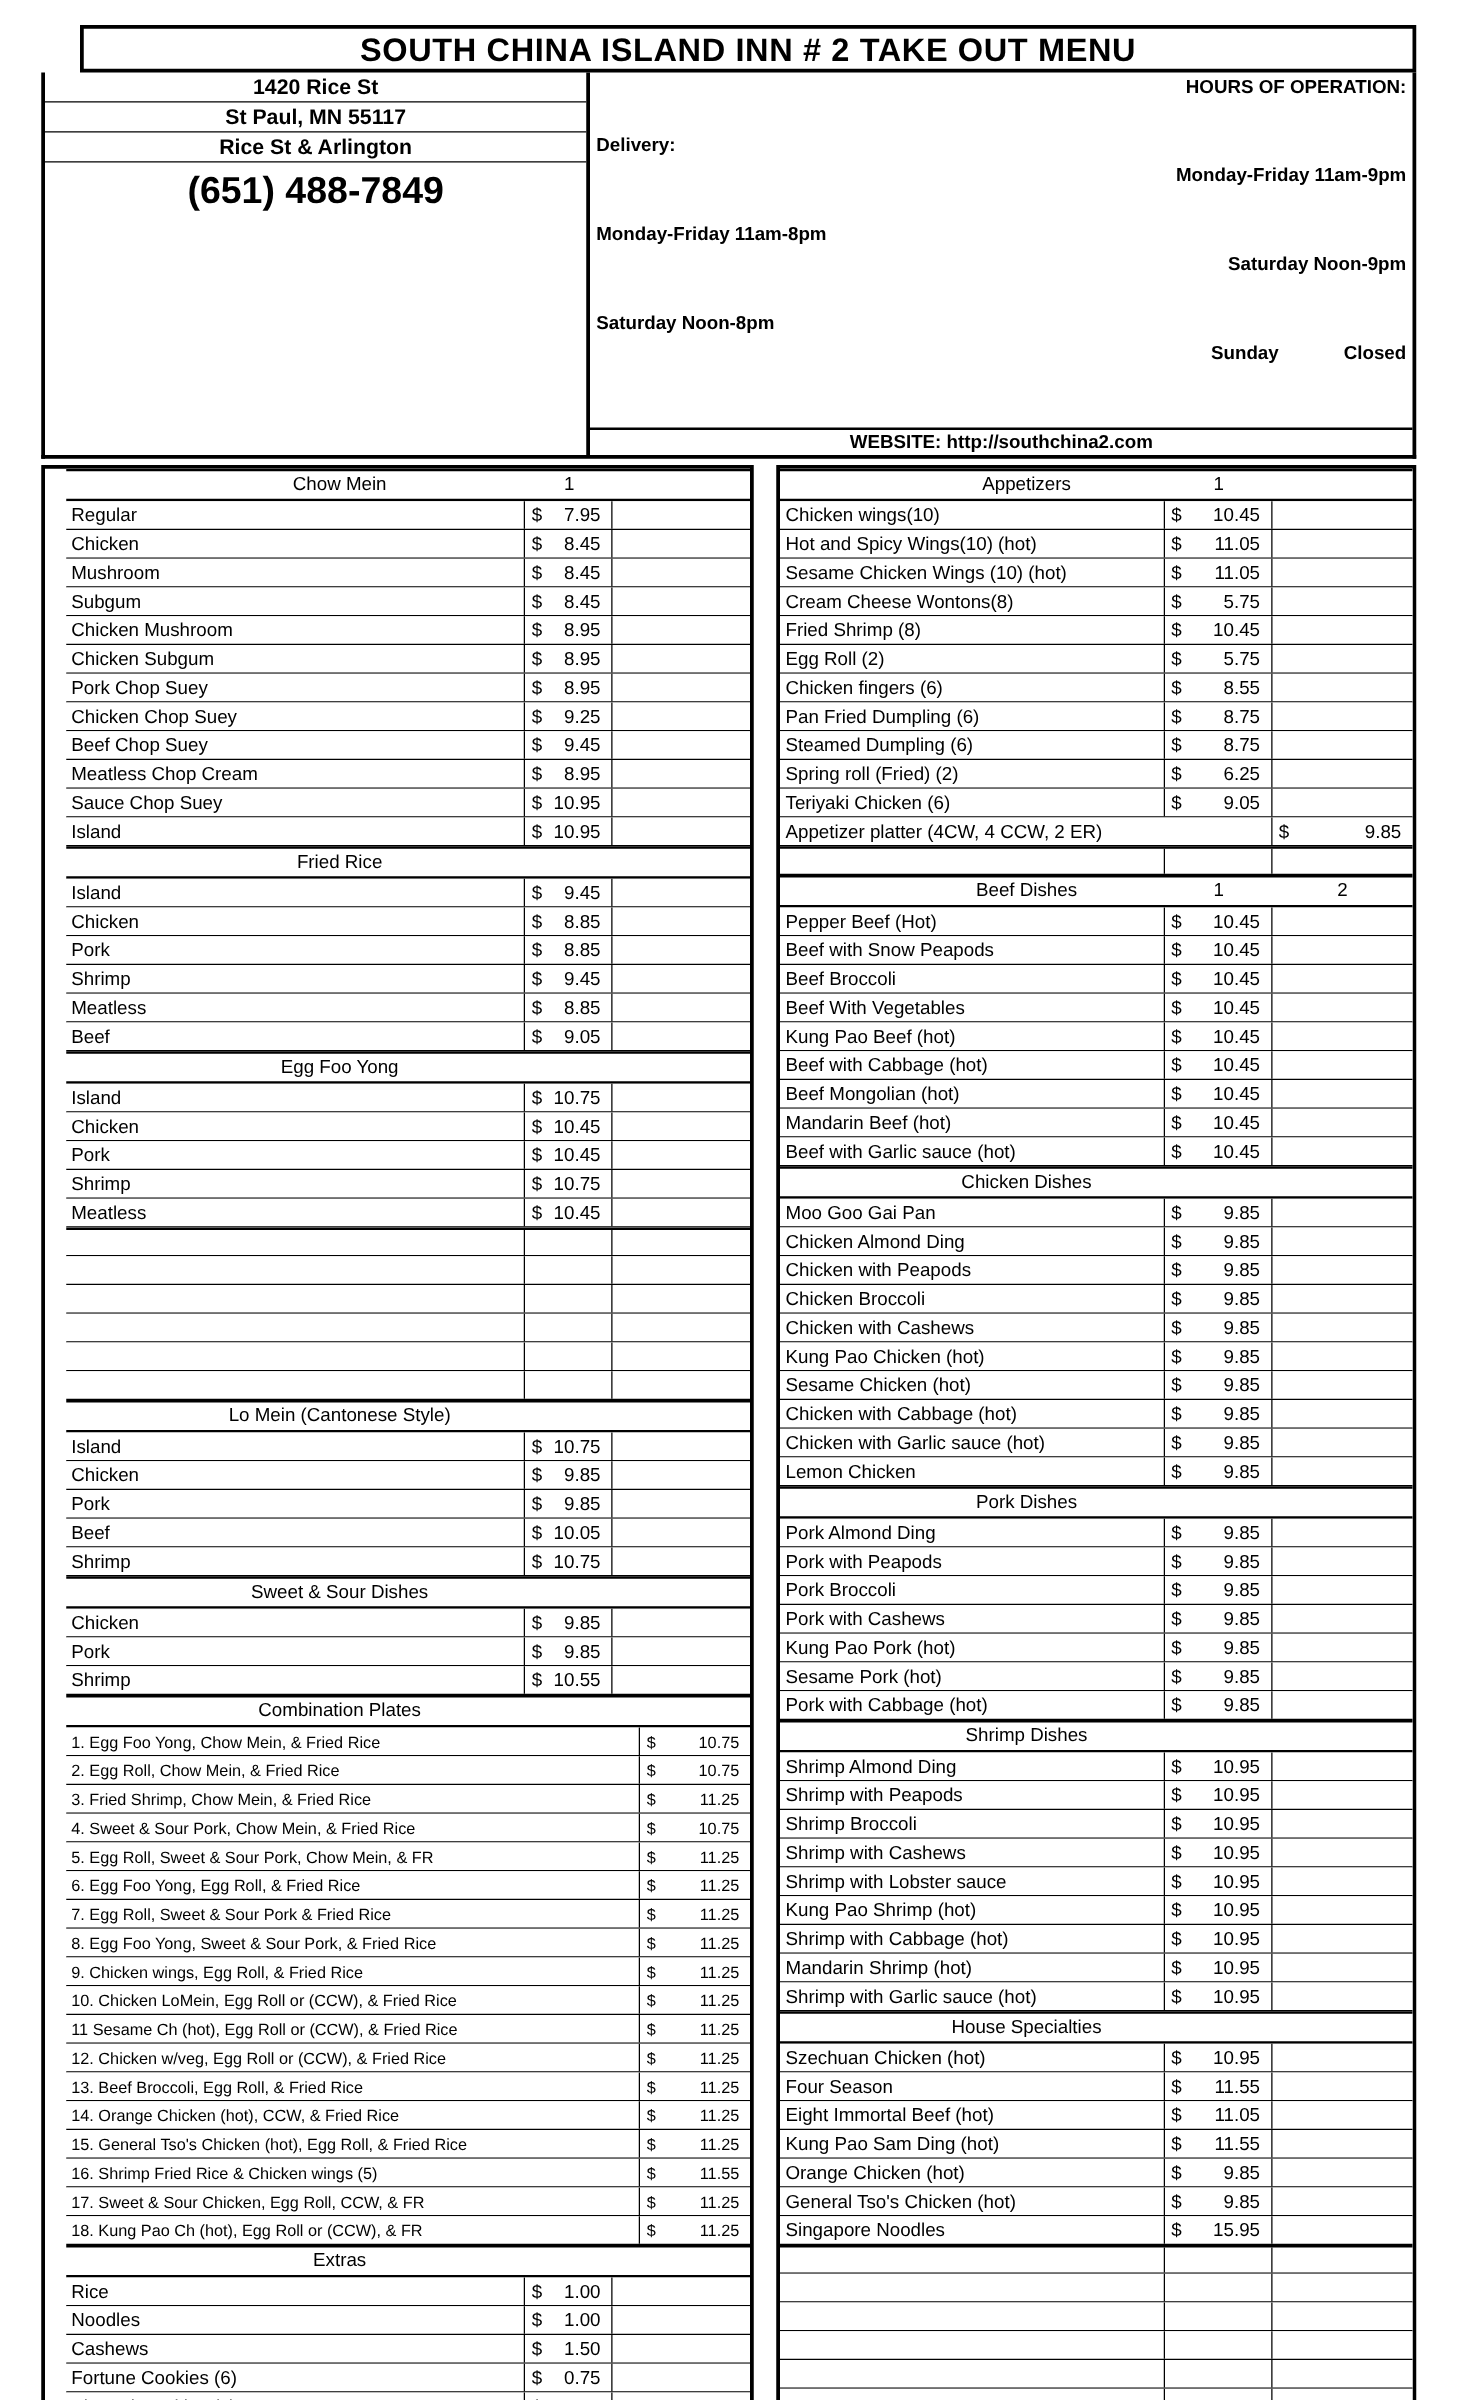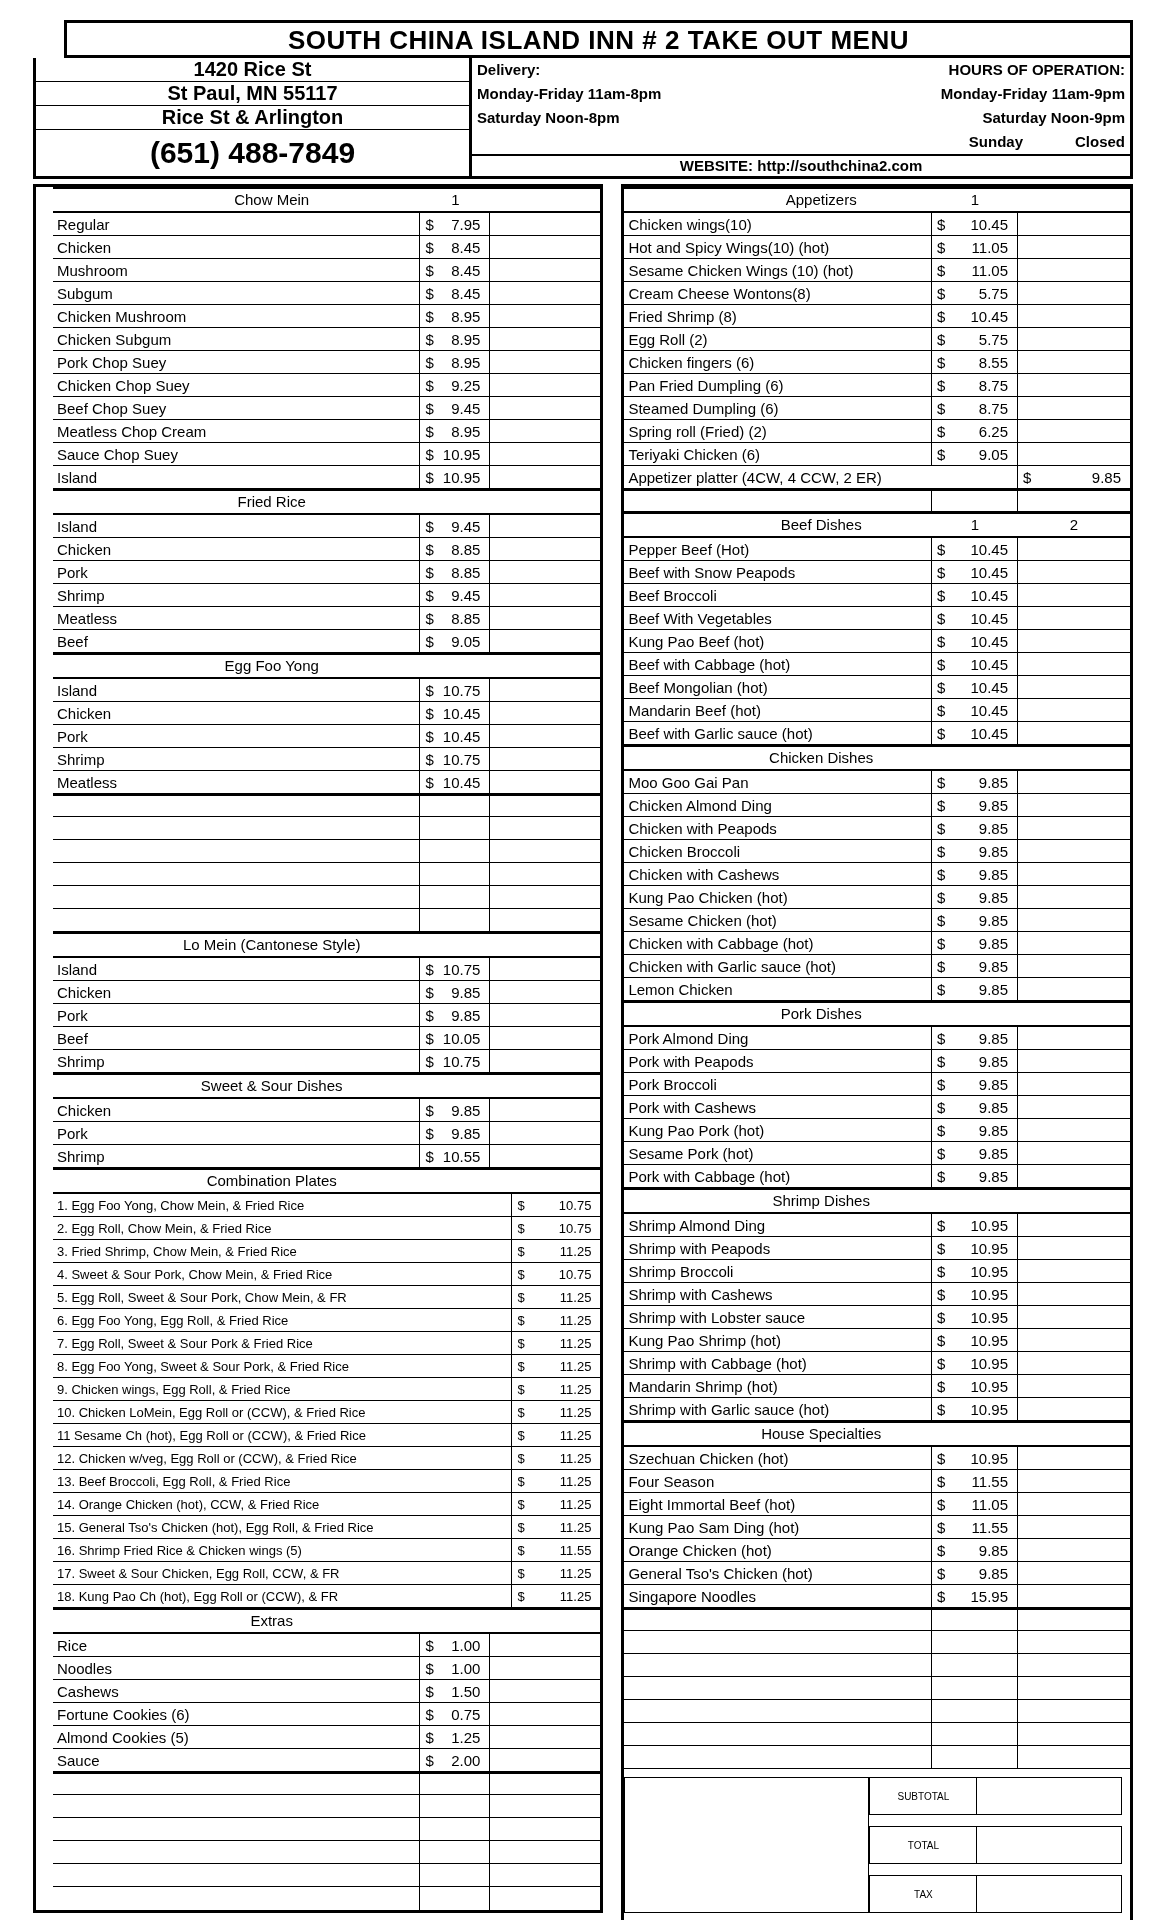--- a/index.html
+++ b/index.html
@@ -16,26 +16,26 @@
     border:3px solid #000; text-align:center; font-weight:700;
     font-size:26px; height:38px; line-height:34px; letter-spacing:.5px;margin-left:31px;
   }
   .header-grid {
     border:3px solid #000; border-top:none;
     display:grid; grid-template-columns:436px 1fr;
   }
   .addr-block { border-right:3px solid #000; }
   .addr-row {
     height:24px; line-height:23px; border-bottom:1px solid #000;
-    text-align:center; font-weight:700; font-size:20px;
+    text-align:center; font-weight:700; font-size:17px;
   }
   .phone-row { height:46px; line-height:46px; text-align:center; font-weight:700; font-size:30px; }
   .sched-block { display:grid; grid-template-columns:1fr 1.15fr; font-weight:700; font-size:15px; }
   .sch-cell { height:24px; line-height:24px; white-space:nowrap; }
-  .sch-cell.d { padding-left:5px; }
+  .sch-cell.d { padding-left:5px;margin-top:47px; }
   .sch-cell.h { text-align:right; padding-right:5px; }
   .sunday-gap { display:inline-block; width:52px; }
   .website-row {
     grid-column:1 / -1; border-top:2px solid #000; text-align:center;
     height:22px; line-height:20px; font-size:15px;
   }
 
   
   .menu-body { display:flex; gap:18px; margin-top:5px; align-items:flex-start; }
   .col { border:3px solid #000; background:#fff; }

